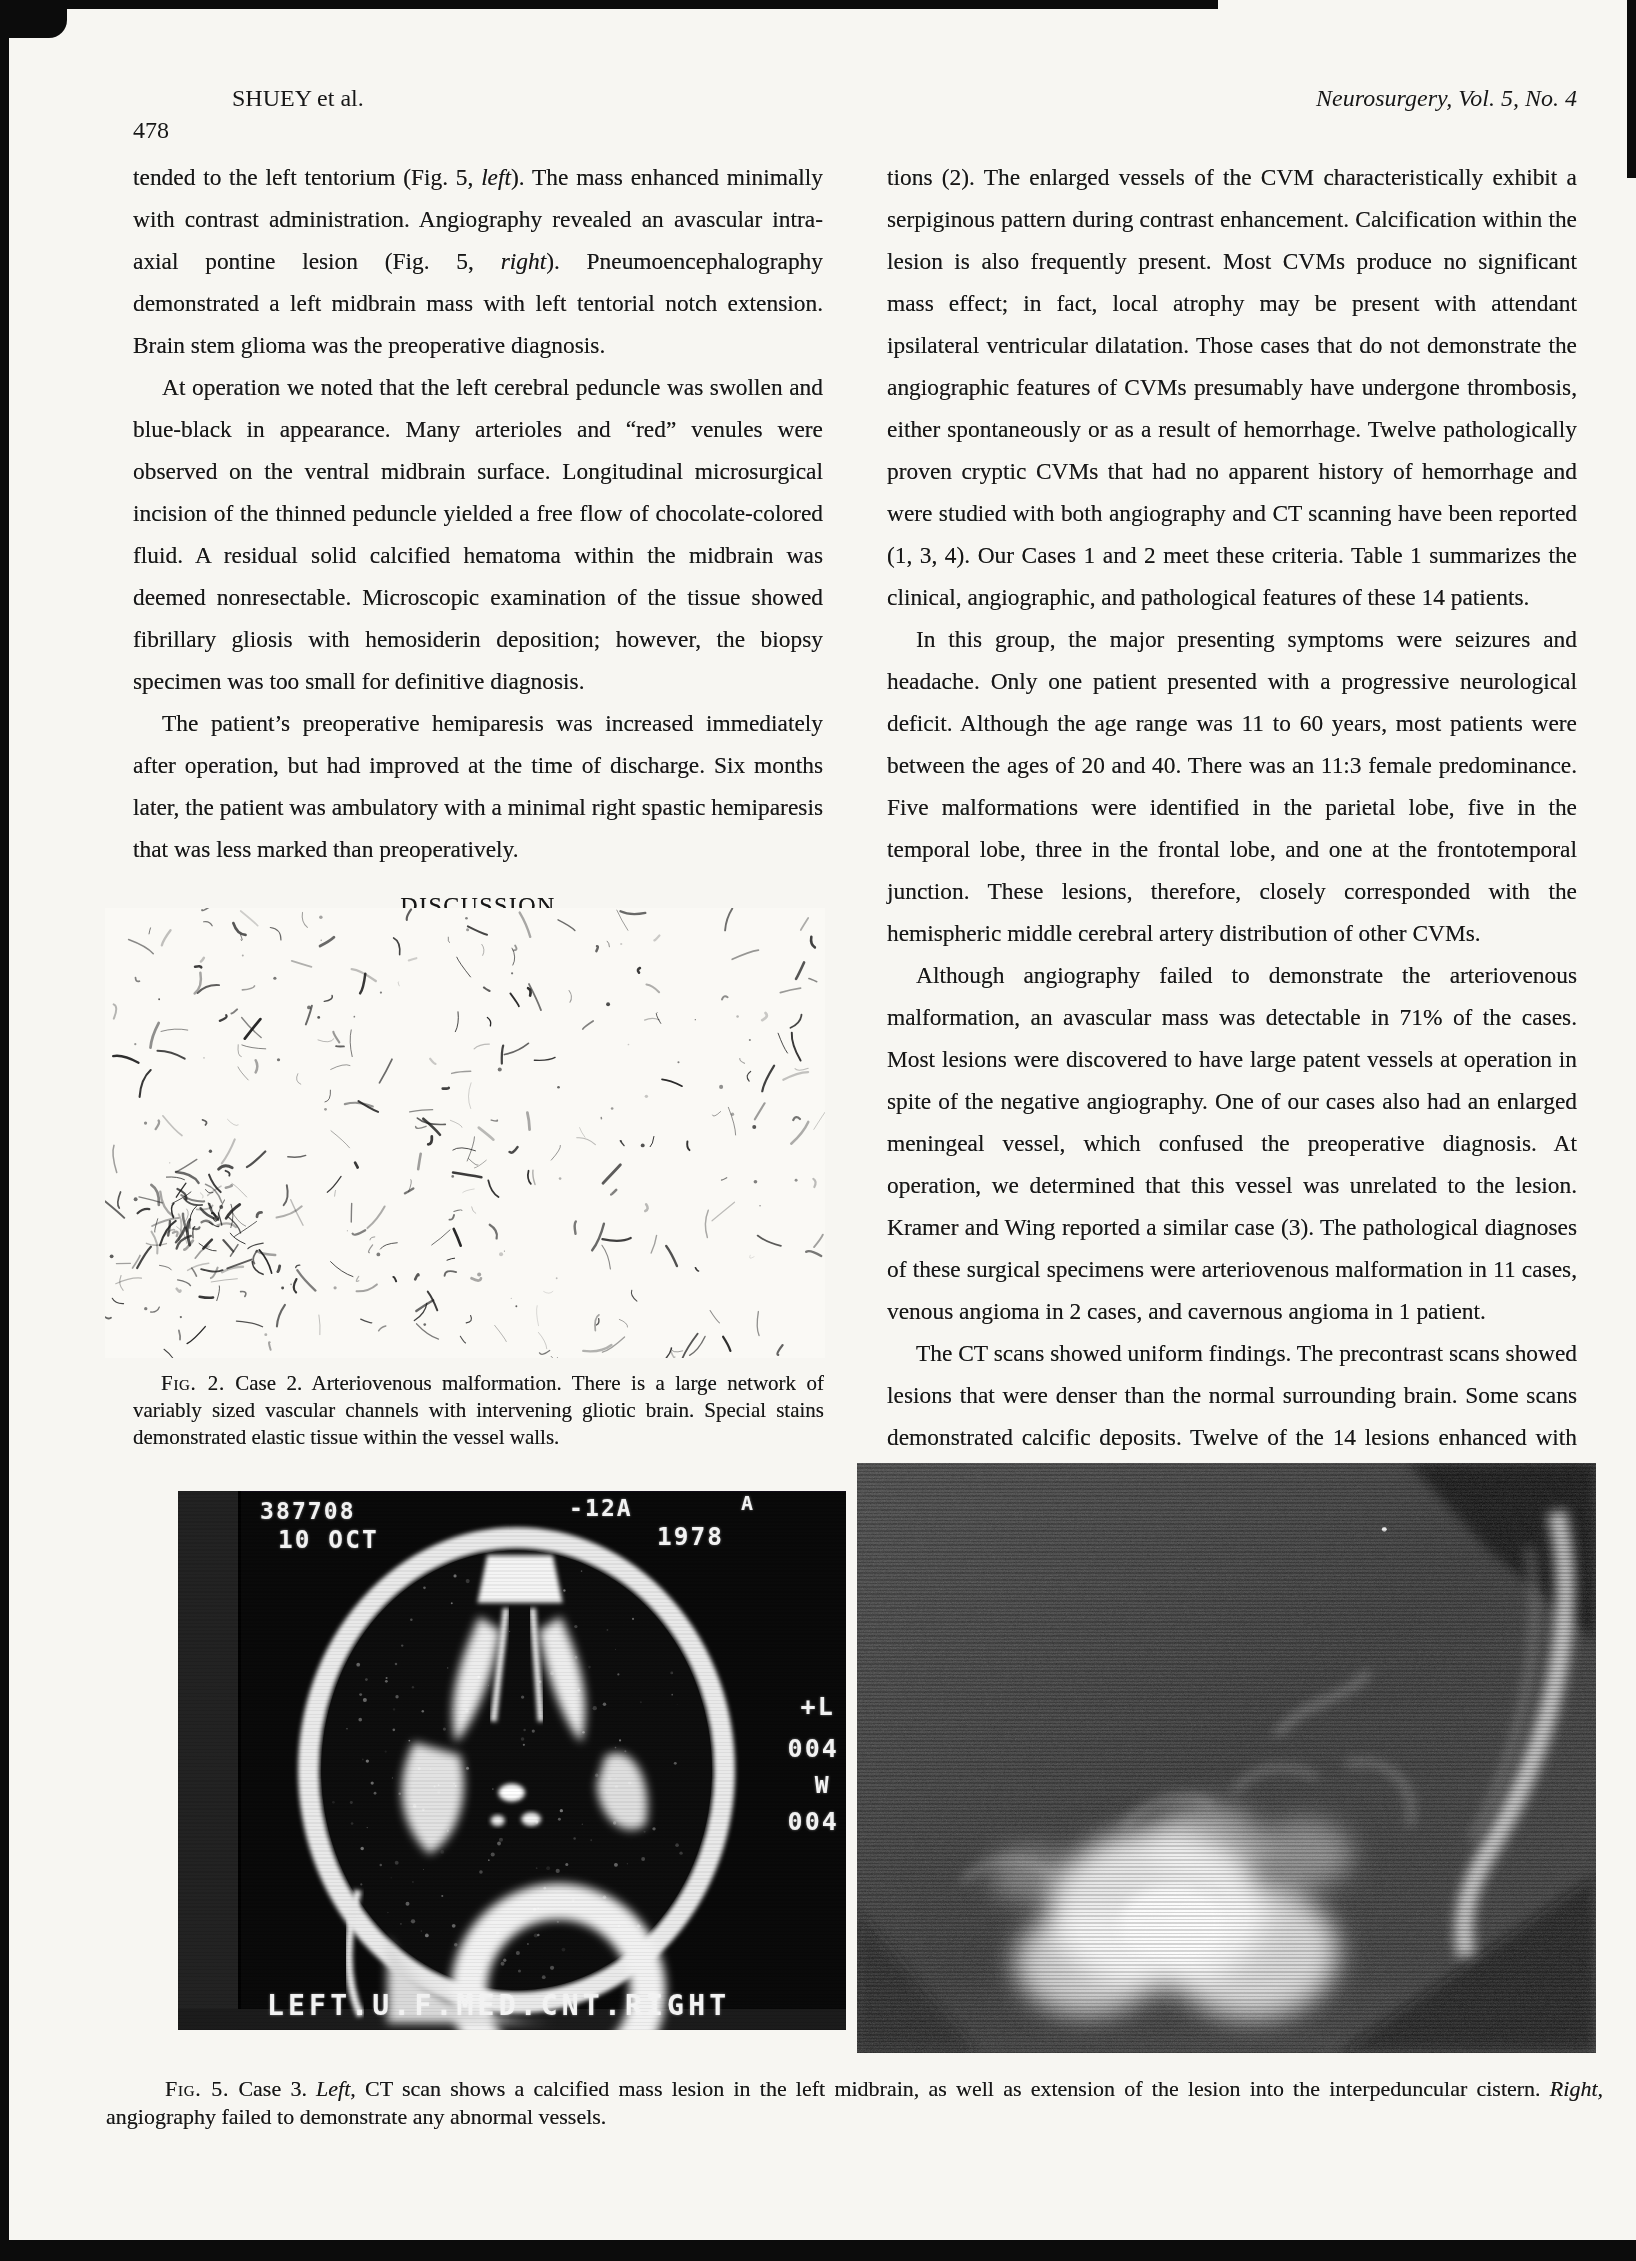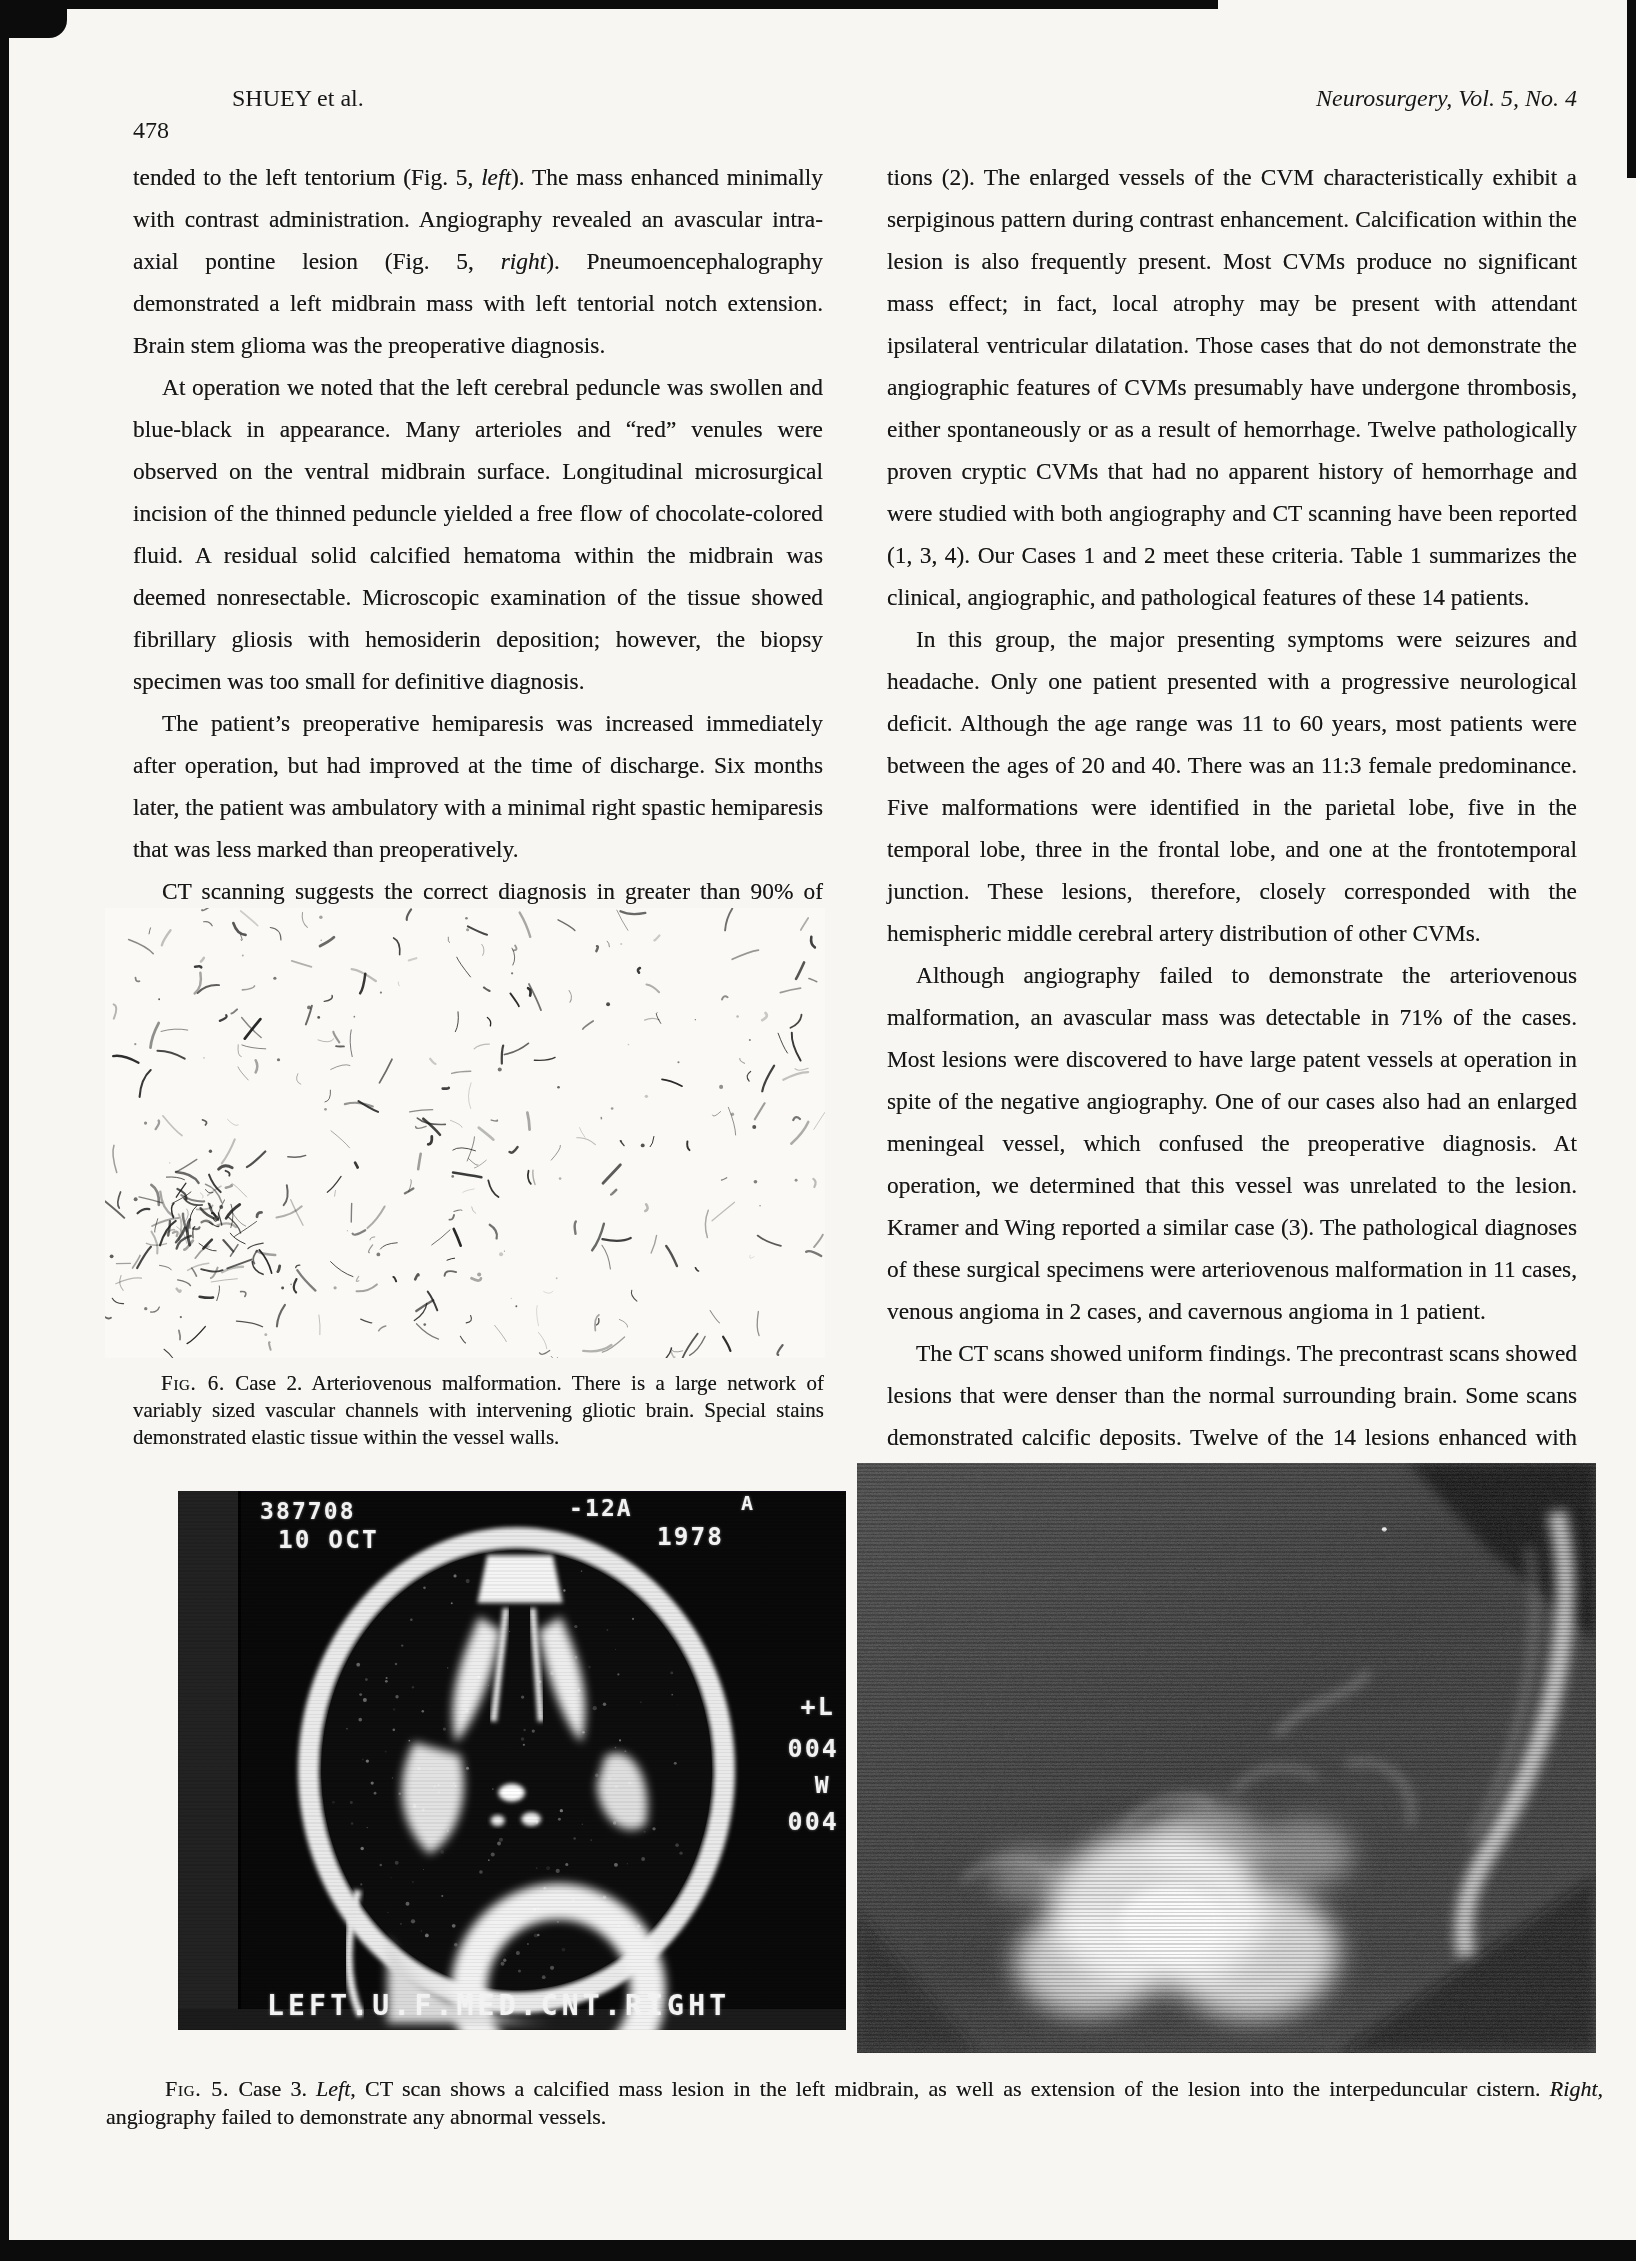--- a/index.html
+++ b/index.html
@@ -69,20 +69,21 @@
 <div id="header">
   <span id="page-number">478</span>
   <span id="authors">SHUEY et al.</span>
   <span id="journal">Neurosurgery, Vol. 5, No. 4</span>
 </div>
 
 <div class="col" id="left-col">
   <p>tended to the left tentorium (Fig. 5, <span class="i">left</span>). The mass enhanced minimally with contrast administration. Angiography revealed an avascular intra-axial pontine lesion (Fig. 5, <span class="i">right</span>). Pneumoencephalography demonstrated a left midbrain mass with left tentorial notch extension. Brain stem glioma was the preoperative diagnosis.</p>
   <p class="indent">At operation we noted that the left cerebral peduncle was swollen and blue-black in appearance. Many arterioles and “red” venules were observed on the ventral midbrain surface. Longitudinal microsurgical incision of the thinned peduncle yielded a free flow of chocolate-colored fluid. A residual solid calcified hematoma within the midbrain was deemed nonresectable. Microscopic examination of the tissue showed fibrillary gliosis with hemosiderin deposition; however, the biopsy specimen was too small for definitive diagnosis.</p>
   <p class="indent">The patient’s preoperative hemiparesis was increased immediately after operation, but had improved at the time of discharge. Six months later, the patient was ambulatory with a minimal right spastic hemiparesis that was less marked than preoperatively.</p>
+  <h2 class="discussion">DISCUSSION</h2>
   <p class="indent">CT scanning suggests the correct diagnosis in greater than 90% of angiographically proven cerebrovascular malforma-</p>
 </div>
 
 <div id="fig4">
   <svg width="720" height="450" viewBox="0 0 1032 645" xmlns="http://www.w3.org/2000/svg">
     <rect width="1032" height="645" fill="#faf9f5"></rect>
     <g id="hist-strokes">
         <path d="M462.6,549.8 Q469.9,559.6 476.3,576.7" fill="none" stroke="#1c1c1c" stroke-width="2.8" opacity="0.85" stroke-linecap="round"></path>
         <path d="M257.9,568.9 Q247.3,584.3 246.4,599.7" fill="none" stroke="#1c1c1c" stroke-width="3.0" opacity="0.66" stroke-linecap="round"></path>
         <path d="M136.6,408.2 Q142.8,412.5 139.9,415.8" fill="none" stroke="#1c1c1c" stroke-width="0.9" opacity="0.33" stroke-linecap="round"></path>
@@ -459,21 +460,21 @@
         <circle cx="582.3" cy="559.6" r="0.8" fill="#222" opacity="0.29"></circle>
         <circle cx="652.3" cy="387.8" r="1.9" fill="#222" opacity="0.33"></circle>
         <circle cx="248.7" cy="217.5" r="2.3" fill="#222" opacity="0.61"></circle>
         <circle cx="151.1" cy="348.6" r="2.4" fill="#222" opacity="0.73"></circle>
         <circle cx="750.3" cy="195.7" r="1.2" fill="#222" opacity="0.23"></circle>
         <circle cx="197.5" cy="68.1" r="1.4" fill="#222" opacity="0.36"></circle>
         <circle cx="565.8" cy="231.4" r="2.9" fill="#222" opacity="0.61"></circle>
       </g>
   </svg>
 </div>
-<p id="fig4-caption"><span class="sc">Fig. 6.</span> Case 2. Arteriovenous malformation. There is a large network of variably sized vascular channels with intervening gliotic brain. Special stains demonstrated elastic tissue within the vessel walls.</p>
+<p id="fig4-caption"><span class="sc">Fig. 2.</span> Case 2. Arteriovenous malformation. There is a large network of variably sized vascular channels with intervening gliotic brain. Special stains demonstrated elastic tissue within the vessel walls.</p>
 
 <div class="col" id="right-col">
   <p>tions (2). The enlarged vessels of the CVM characteristically exhibit a serpiginous pattern during contrast enhancement. Calcification within the lesion is also frequently present. Most CVMs produce no significant mass effect; in fact, local atrophy may be present with attendant ipsilateral ventricular dilatation. Those cases that do not demonstrate the angiographic features of CVMs presumably have undergone thrombosis, either spontaneously or as a result of hemorrhage. Twelve pathologically proven cryptic CVMs that had no apparent history of hemorrhage and were studied with both angiography and CT scanning have been reported (1, 3, 4). Our Cases 1 and 2 meet these criteria. Table 1 summarizes the clinical, angiographic, and pathological features of these 14 patients.</p>
   <p class="indent">In this group, the major presenting symptoms were seizures and headache. Only one patient presented with a progressive neurological deficit. Although the age range was 11 to 60 years, most patients were between the ages of 20 and 40. There was an 11:3 female predominance. Five malformations were identified in the parietal lobe, five in the temporal lobe, three in the frontal lobe, and one at the frontotemporal junction. These lesions, therefore, closely corresponded with the hemispheric middle cerebral artery distribution of other CVMs.</p>
   <p class="indent">Although angiography failed to demonstrate the arteriovenous malformation, an avascular mass was detectable in 71% of the cases. Most lesions were discovered to have large patent vessels at operation in spite of the negative angiography. One of our cases also had an enlarged meningeal vessel, which confused the preoperative diagnosis. At operation, we determined that this vessel was unrelated to the lesion. Kramer and Wing reported a similar case (3). The pathological diagnoses of these surgical specimens were arteriovenous malformation in 11 cases, venous angioma in 2 cases, and cavernous angioma in 1 patient.</p>
   <p class="indent">The CT scans showed uniform findings. The precontrast scans showed lesions that were denser than the normal surrounding brain. Some scans demonstrated calcific deposits. Twelve of the 14 lesions enhanced with contrast administration. Ten of 14 exhibited a mass effect, but the degree of distortion was disproportionately small for the true size of the lesion. When radiographic low density surrounded a lesion, chronic hematoma was found.</p>
 </div>
 
 <div id="ct-box">
   <svg width="668" height="539" viewBox="0 0 957 772" xmlns="http://www.w3.org/2000/svg">

